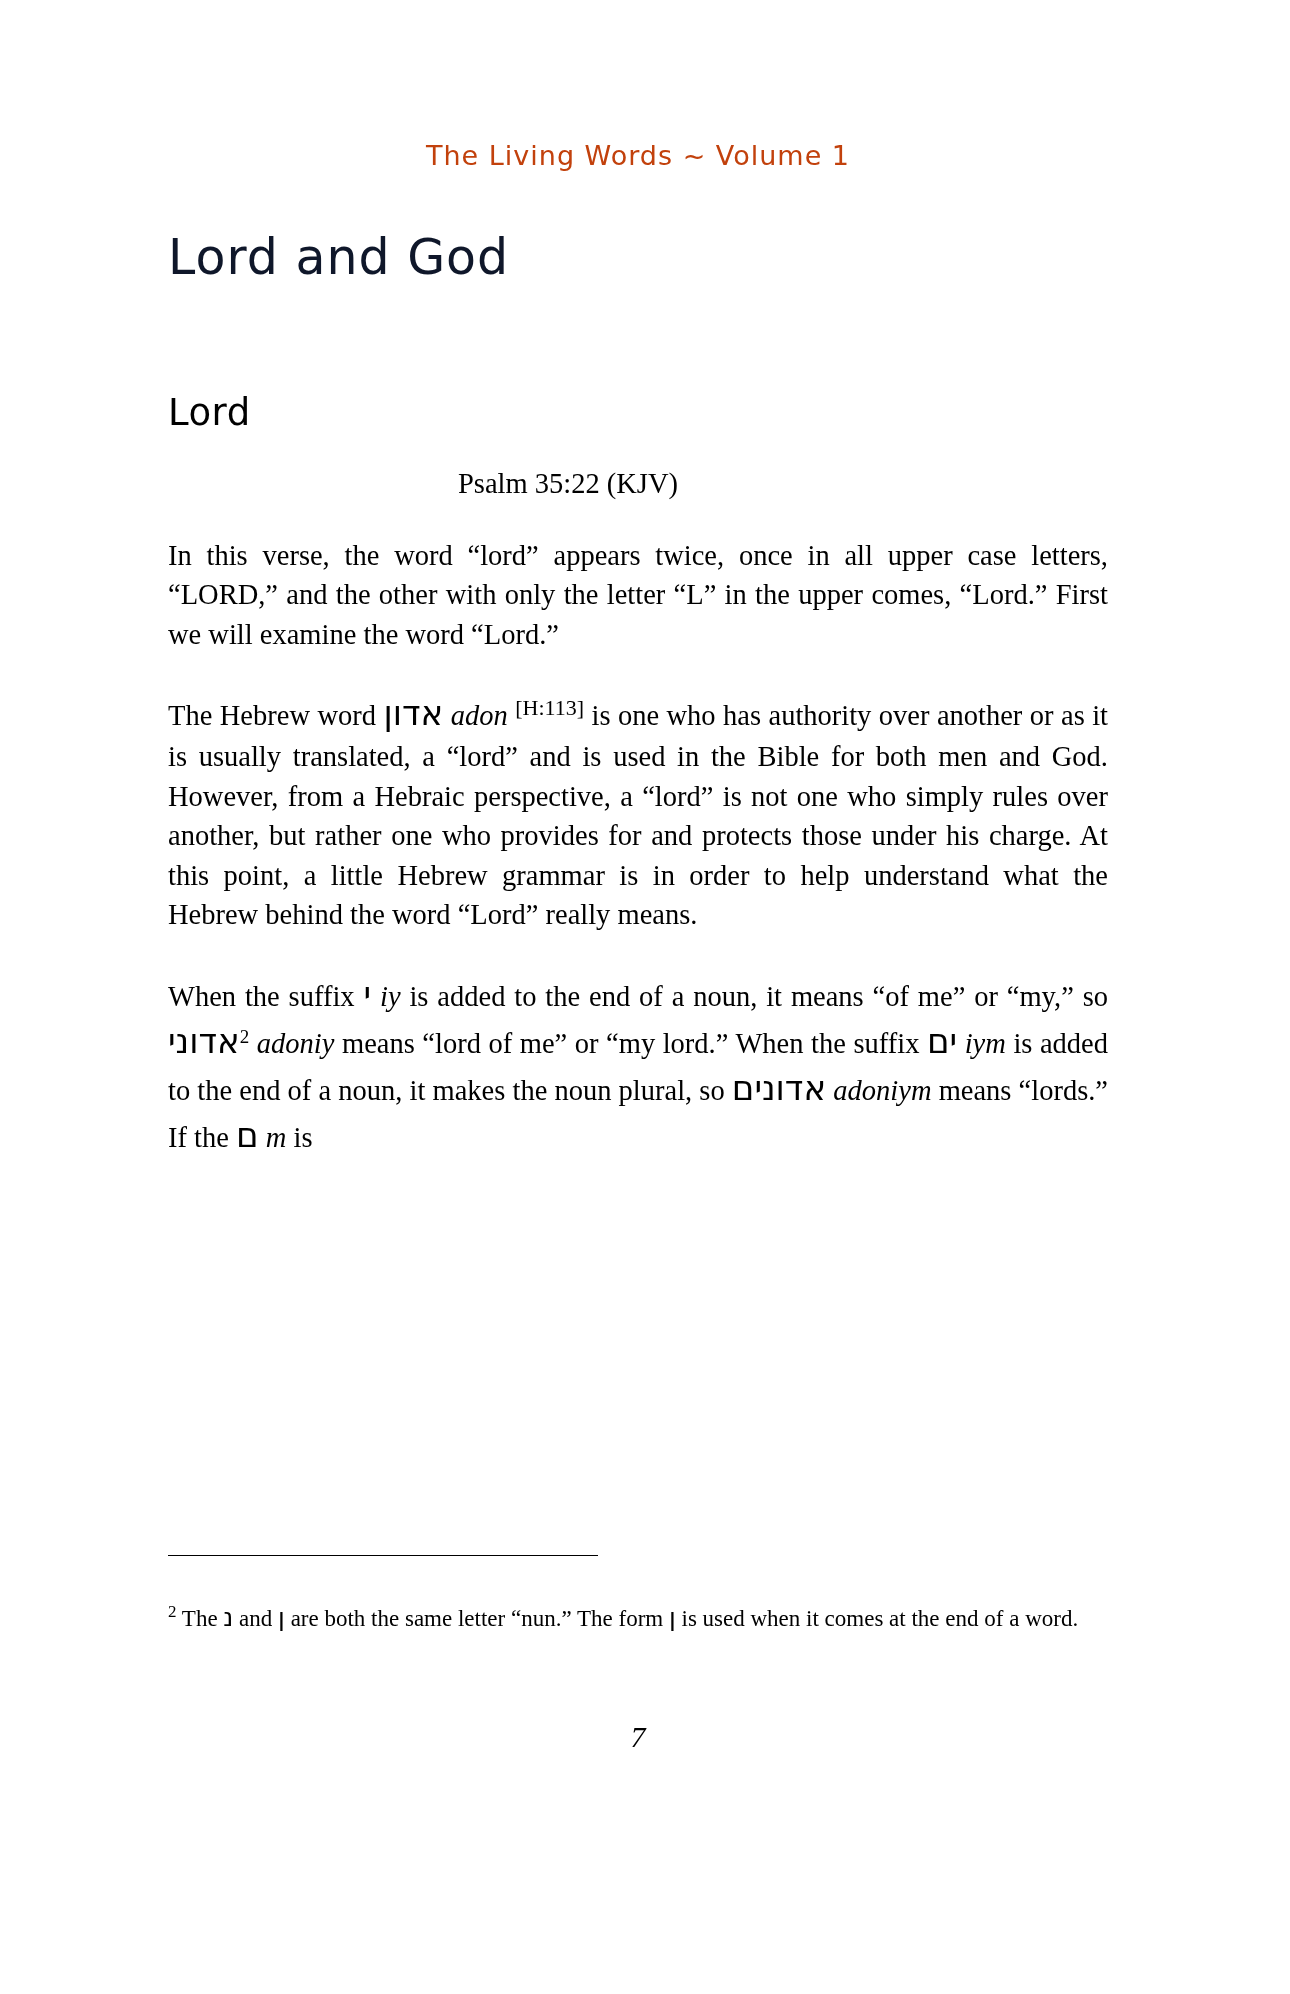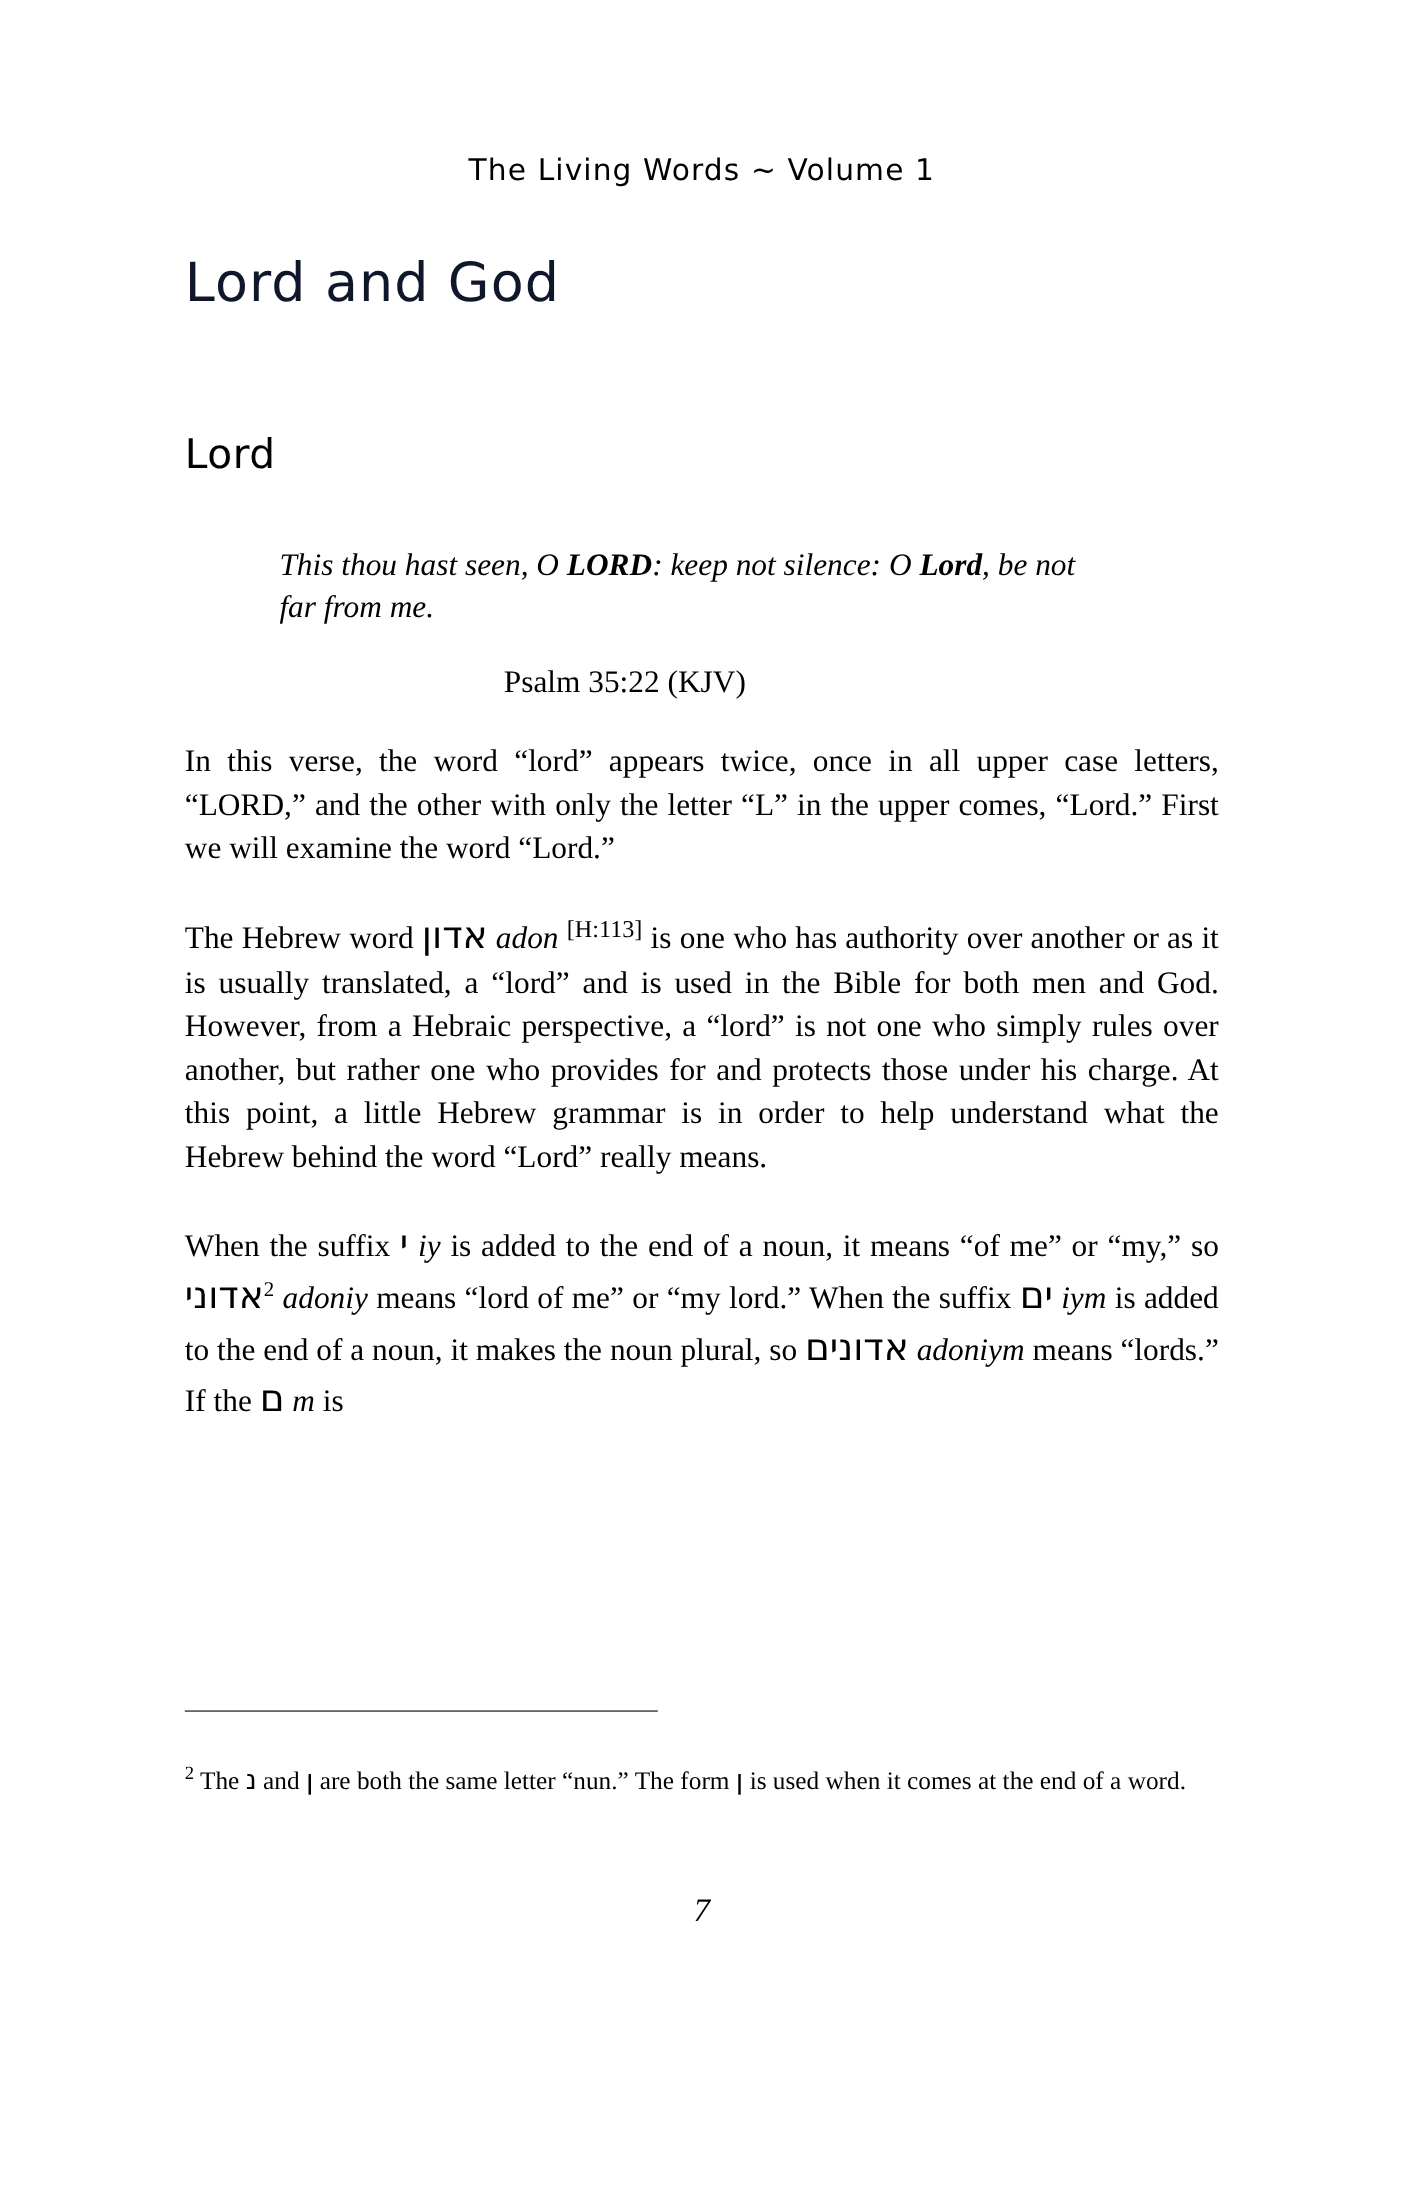--- a/index.html
+++ b/index.html
@@ -22,21 +22,21 @@
     left: 168px;
     top: 0;
     width: 940px;
     height: 1994px;
   }
   .running-head {
     text-align: center;
     font-family: "DejaVu Sans", sans-serif;
     font-size: 27px;
     letter-spacing: 1px;
-    color: #000000;
+    color: #c2410c;
     margin-top: 140px;
     font-weight: 400;
   }
   .chapter-title {
     font-family: "DejaVu Sans", sans-serif;
     font-size: 49px;
     font-weight: 400;
     letter-spacing: 1px;
     margin-top: 58px;
     color: #0f172a;
@@ -135,23 +135,20 @@
 
 <div class="page">
   <div class="content">
 
     <div class="running-head">The Living Words ~ Volume 1</div>
 
     <h1 class="chapter-title">Lord and God</h1>
 
     <h2 class="section-title">Lord</h2>
 
-    <div class="verse">
-      <span>This thou hast seen, O </span><b>LORD</b><span>: keep not silence: O </span><b>Lord</b><span>, be not far from me.</span>
-    </div>
 
     <div class="verse-ref">Psalm 35:22 (KJV)</div>
 
     <p class="body">In this verse, the word “lord” appears twice, once in all upper case letters, “LORD,” and the other with only the letter “L” in the upper comes, “Lord.” First we will examine the word “Lord.”</p>
 
     <p class="body">
       <span>The Hebrew word </span><span class="heb">אדון</span> <i class="translit">adon</i> <sup class="ref">[H:113]</sup><span> is one who has authority over another or as it is usually translated, a “lord” and is used in the Bible for both men and God. However, from a Hebraic perspective, a “lord” is not one who simply rules over another, but rather one who provides for and protects those under his charge. At this point, a little Hebrew grammar is in order to help understand what the Hebrew behind the word “Lord” really means.</span>
     </p>
 
     <p class="body">

